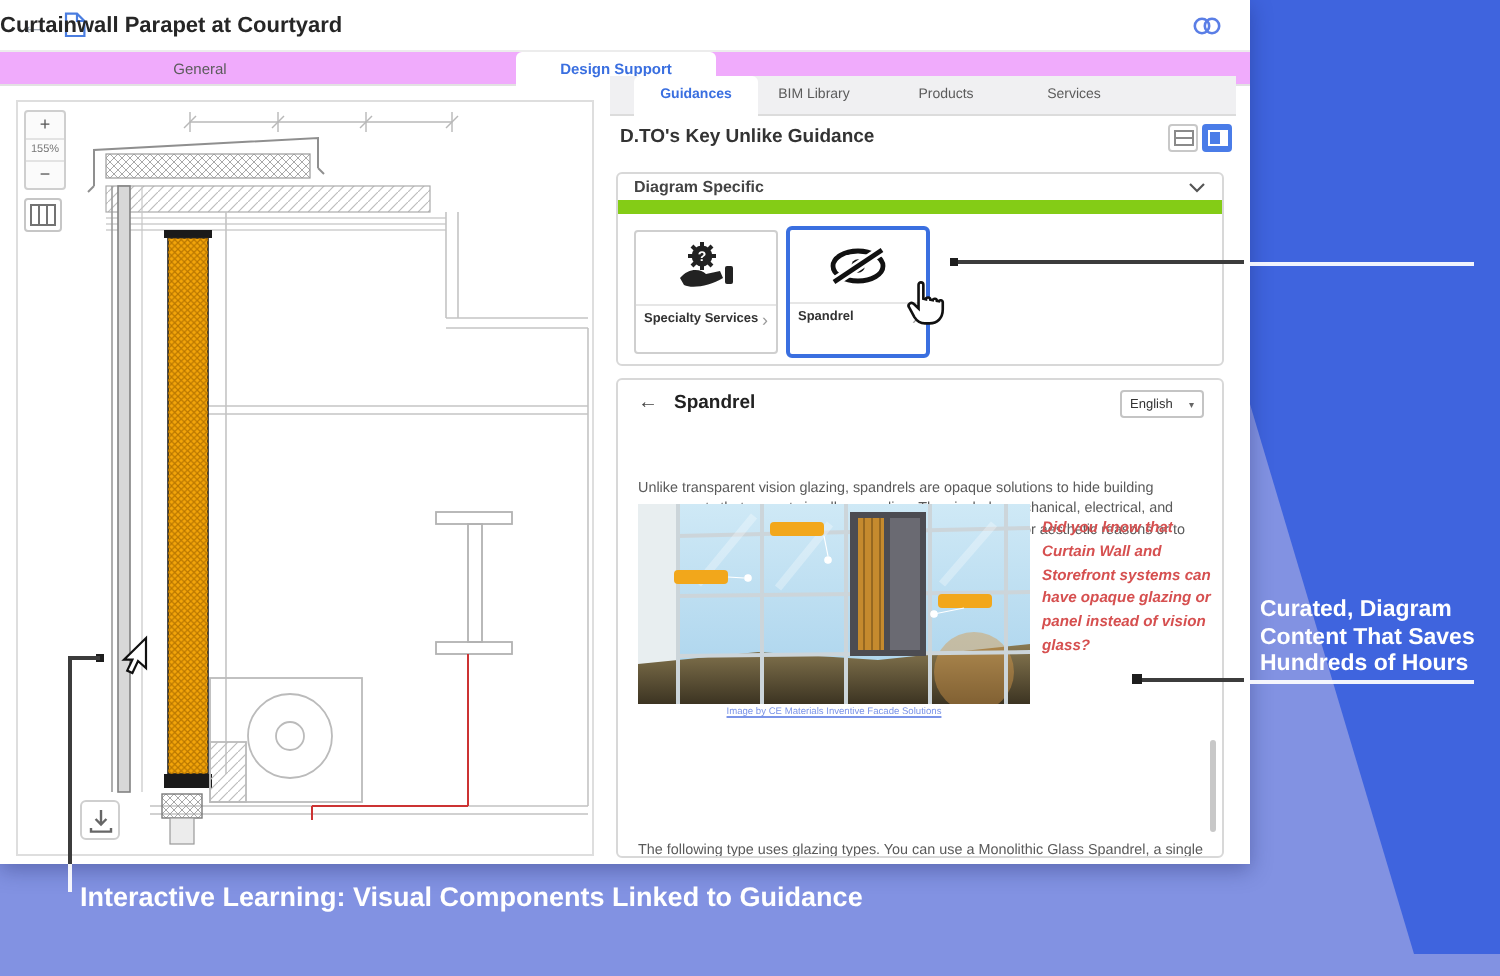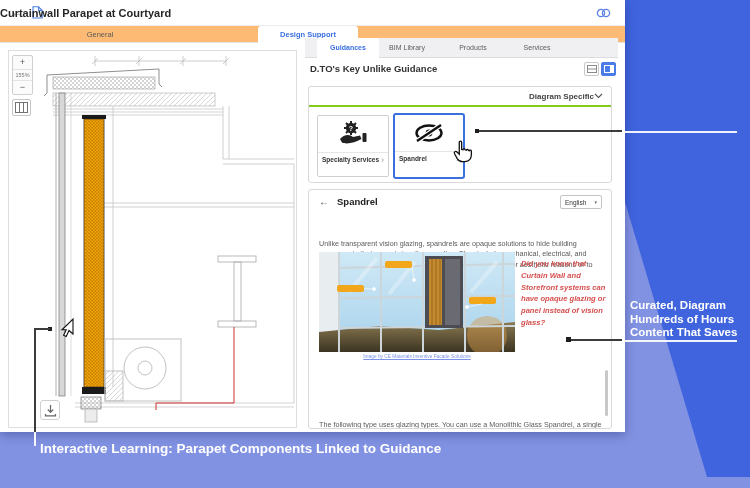--- a/index.html
+++ b/index.html
@@ -9,41 +9,41 @@
     clip-path:polygon(625px 0, 750px 0, 750px 477px, 707px 477px, 622px 192px); }
   #app { position:absolute; left:0; top:0; width:625px; height:432px; background:#fff;
     box-shadow:0 3px 10px rgba(20,30,90,.35); }
   
   #hdr { position:absolute; left:0; top:0; width:625px; height:26px; background:#fff; border-bottom:1px solid #ececec; }
   #hdr .back { position:absolute; left:10px; top:4px; font-size:13px; color:#8a93a0; line-height:18px; }
   #hdr .title { position:absolute; left:0; top:0; width:625px; text-align:left; line-height:26px;
     font-size:11px; font-weight:bold; color:#262626; }
   .icon-abs { position:absolute; }
   
-  #tabband { position:absolute; left:0; top:26px; width:625px; height:17px; background:#fdba74; border-bottom:1px solid #e2e2e2; }
+  #tabband { position:absolute; left:0; top:26px; width:625px; height:17px; background:#f0abfc; border-bottom:1px solid #e2e2e2; }
   .ltab { position:absolute; top:0; height:17px; line-height:17px; text-align:center; font-size:7.5px; color:#5b5b5b; }
   .ltab.active { background:#fff; color:#3a6fe0; font-weight:bold; border-radius:3px 3px 0 0; }
   
   #canvas { position:absolute; left:8px; top:50px; width:289px; height:378px; background:#fff; border:1px solid #dedede; }
   #zoomctl { position:absolute; left:12px; top:55px; width:21px; background:#fbfbfb; border:1px solid #cfcfcf; border-radius:2px; z-index:5; }
   #zoomctl div { text-align:center; color:#555; }
   #zoomctl .zi,#zoomctl .zo { font-size:9px; line-height:13px; }
   #zoomctl .zl { font-size:5.5px; line-height:10px; border-top:1px solid #e3e3e3; border-bottom:1px solid #e3e3e3; color:#777; }
   #panelbtn { position:absolute; left:12px; top:99px; width:19px; height:17px; background:#fff; border:1px solid #c6c6c6; border-radius:2px; z-index:5; display:flex; align-items:center; justify-content:center; }
   #dlbtn { position:absolute; left:40px; top:400px; width:20px; height:20px; background:#fff; border:1px solid #cfcfcf; border-radius:3px; z-index:5; display:flex; align-items:center; justify-content:center; }
   
   #rptabs { position:absolute; left:305px; top:38px; width:313px; height:20px; background:#f0f0f2; border-bottom:1px solid #dcdcdc; }
   .rtab { position:absolute; top:0; height:20px; line-height:20px; text-align:center; font-size:7px; color:#5b5b5b; }
   .rtab.active { background:#fff; color:#3a6fe0; font-weight:bold; border-radius:3px 3px 0 0; }
   #rp-heading { position:absolute; left:310px; top:63px; font-size:9.5px; font-weight:bold; color:#333; }
   .hbtn { position:absolute; top:62px; width:15px; height:14px; border-radius:2px; display:flex; align-items:center; justify-content:center; }
   #hbtn1 { left:584px; background:#fff; border:1px solid #c8c8c8; }
   #hbtn2 { left:601px; background:#4a7ce8; border:1px solid #4a7ce8; }
   #diagbox { position:absolute; left:308px; top:86px; width:304px; height:97px; background:#fff; border:1px solid #d8d8d8; border-radius:3px; }
-  #diagbox .dhead { height:20px; padding:0 8px; display:flex; align-items:center; justify-content:flex-end; border-bottom:2px solid #84cc16; }
+  #diagbox .dhead { height:20px; padding:0 8px; display:flex; align-items:center; justify-content:space-between; border-bottom:7px solid #84cc16; }
   #diagbox .dhead span { font-size:8px; font-weight:bold; color:#444; }
   .card { position:absolute; background:#fff; }
   #card1 { left:8px; top:28px; width:72px; height:62px; border:1px solid #cfcfcf; border-radius:2px; }
   #card2 { left:84px; top:26px; width:72px; height:66px; border:2px solid #3a6fe0; border-radius:3px; }
   .card .cicon { height:36px; display:flex; align-items:center; justify-content:center; }
   .card .clabel { border-top:1px solid #e6e6e6; padding:2px 4px; display:flex; align-items:center; justify-content:space-between; }
   .card .clabel b { font-size:6.5px; color:#333; font-weight:bold; line-height:1.25; }
   .card .clabel i { font-style:normal; font-size:9px; color:#999; }
   #artbox { position:absolute; left:308px; top:189px; width:304px; height:240px; background:#fff; border:1px solid #d8d8d8; border-radius:3px; overflow:hidden; }
   #artbox .aback { position:absolute; left:10px; top:6px; font-size:10px; color:#444; }
@@ -346,22 +346,22 @@
 
   <div class="dot" style="left:475px; top:129px;"></div>
   <div class="lead-d" style="left:479px; top:130px; width:143px; height:2px;"></div>
   <div class="lead-w" style="left:622px; top:131px; width:115px; height:2px;"></div>
 
   <div class="dot" style="left:566px; top:337px; width:5px; height:5px;"></div>
   <div class="lead-d" style="left:571px; top:339px; width:51px; height:2px;"></div>
   <div class="lead-w" style="left:622px; top:340px; width:115px; height:2px;"></div>
   <div class="ann" style="left:630px; top:299px; width:118px;">
     <div>Curated, Diagram</div>
+    <div>Content That Saves</div>
     <div>Hundreds of Hours</div>
-    <div>Content That Saves</div>
   </div>
 
   <div class="dot" style="left:48px; top:327px;"></div>
   <div class="lead-d" style="left:34px; top:328px; width:16px; height:2px;"></div>
   <div class="lead-d" style="left:34px; top:328px; width:2px; height:104px;"></div>
   <div class="lead-w" style="left:34px; top:432px; width:2px; height:14px;"></div>
-  <div id="ann-bottom">Interactive Learning: Parapet Components Linked to Guidance</div>
+  <div id="ann-bottom">Interactive Learning: Visual Components Linked to Guidance</div>
 </div>
 
 </body></html>

